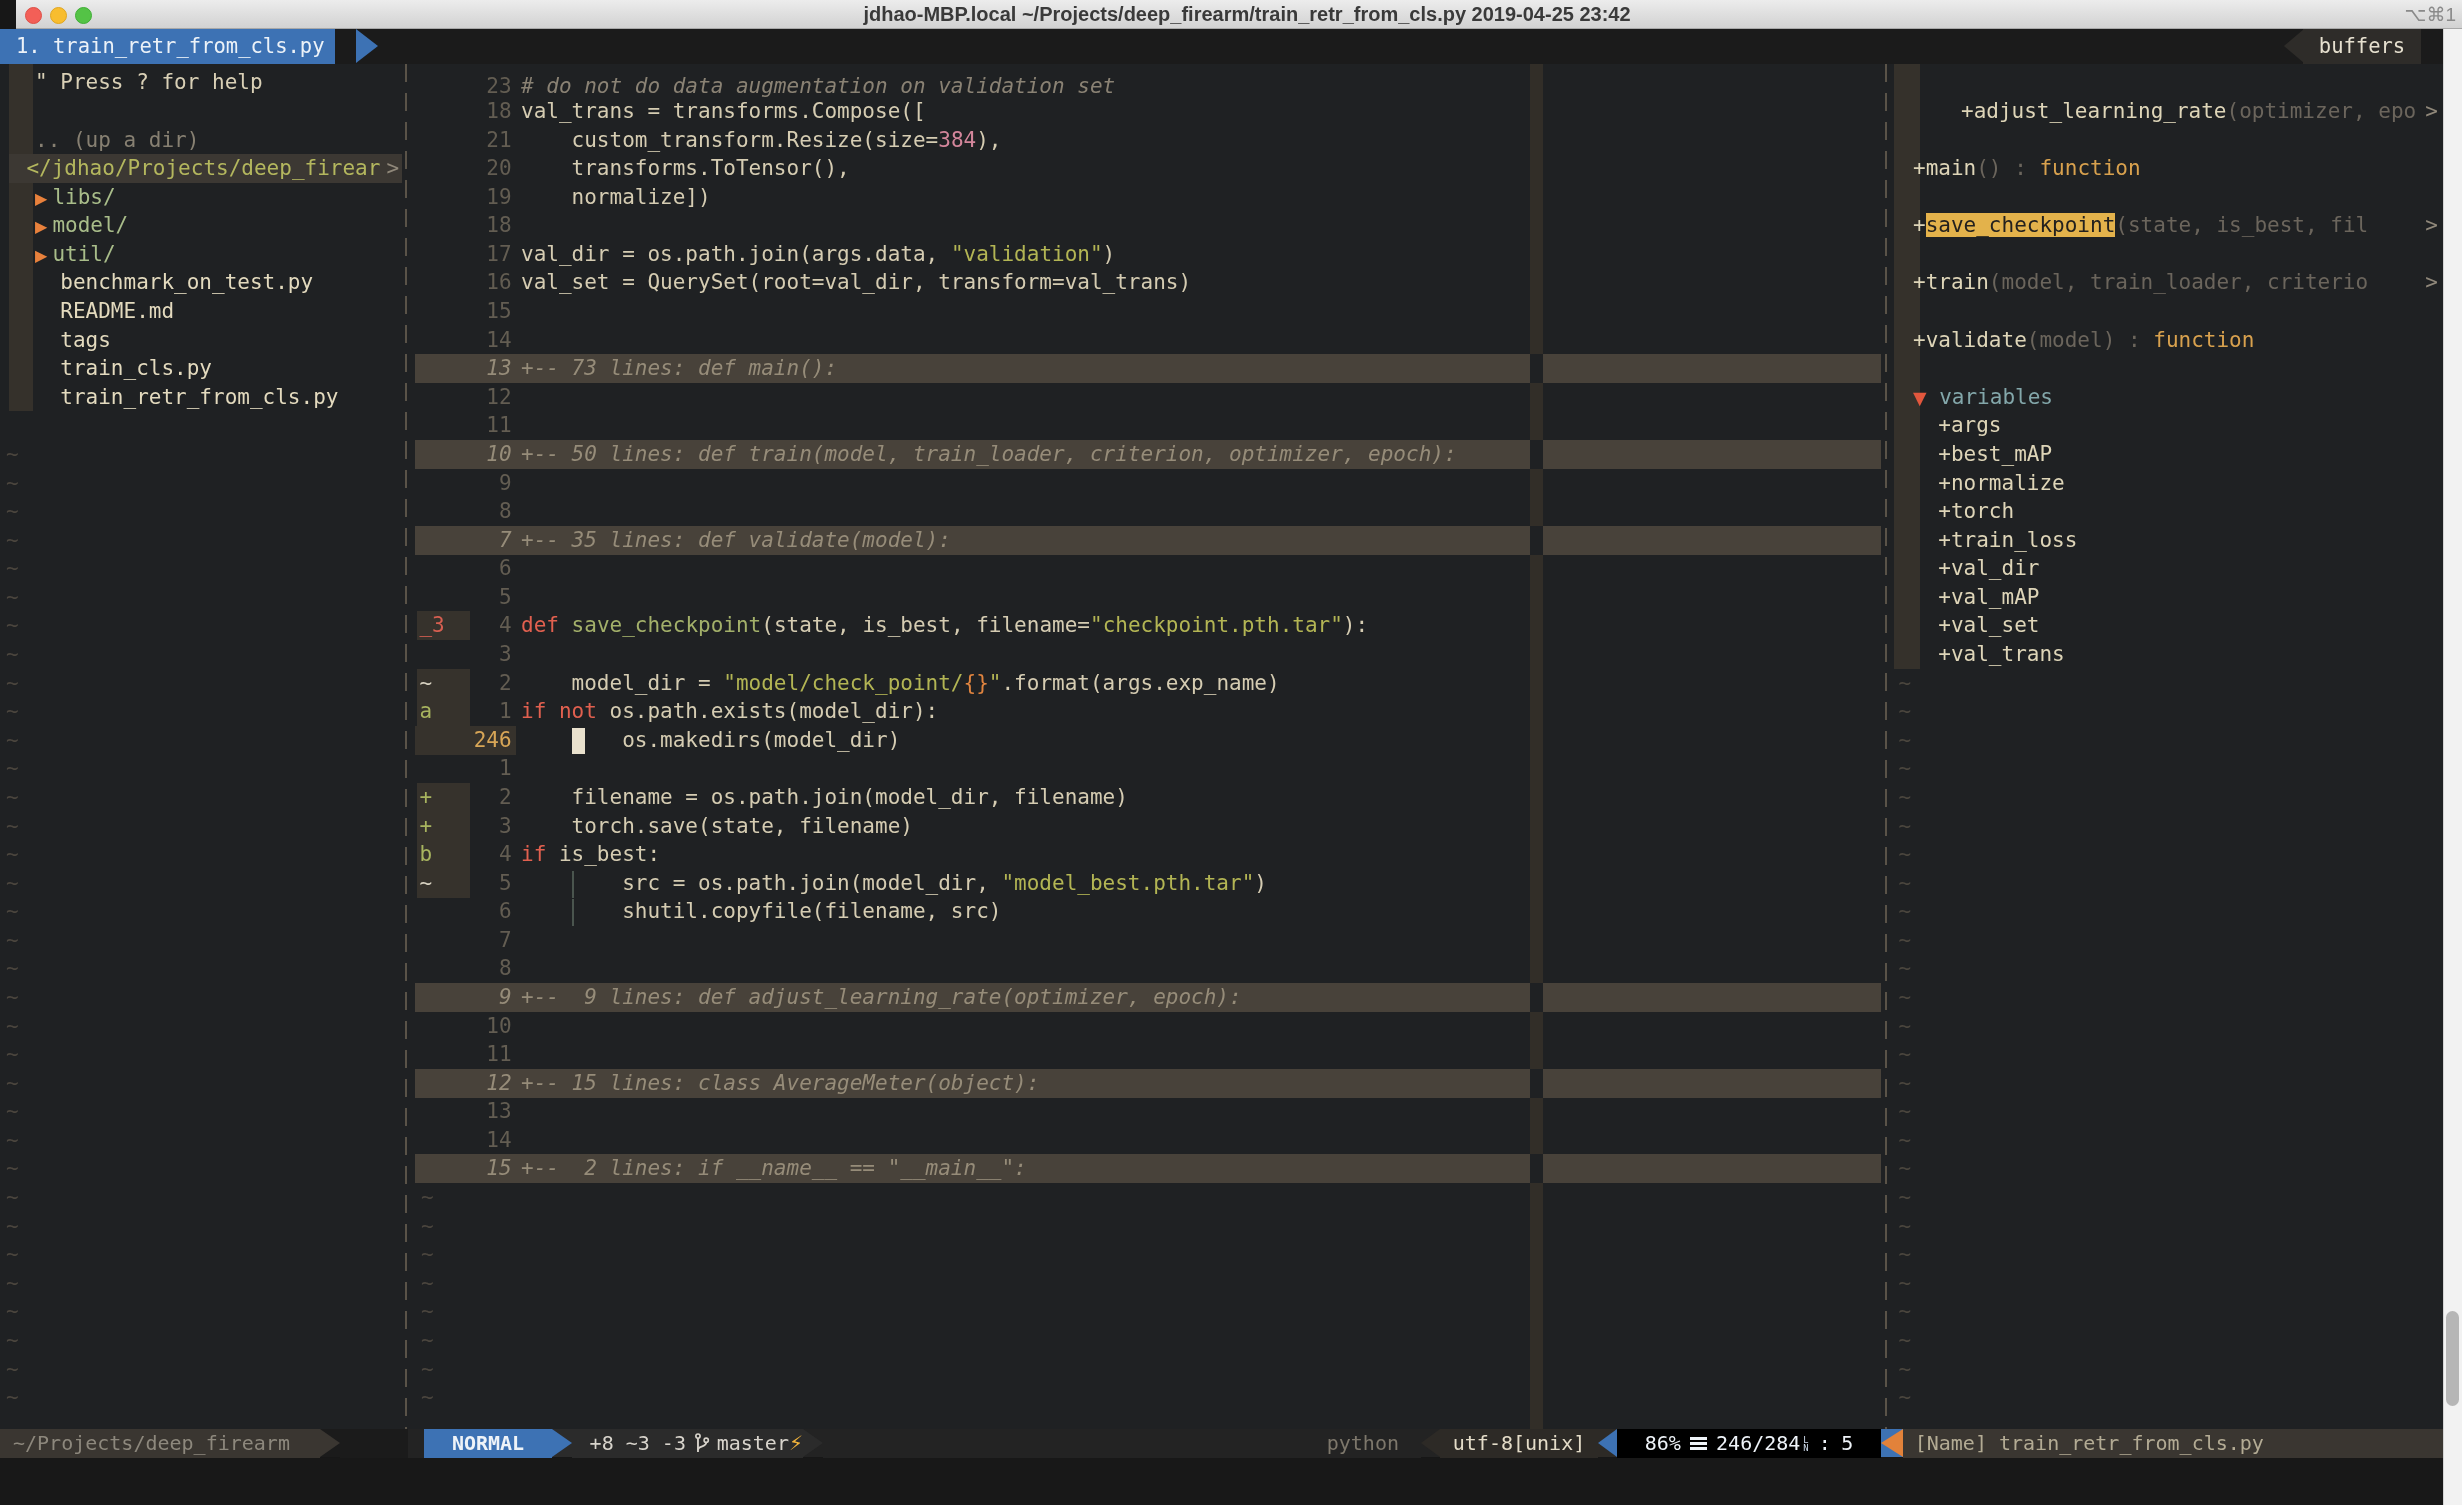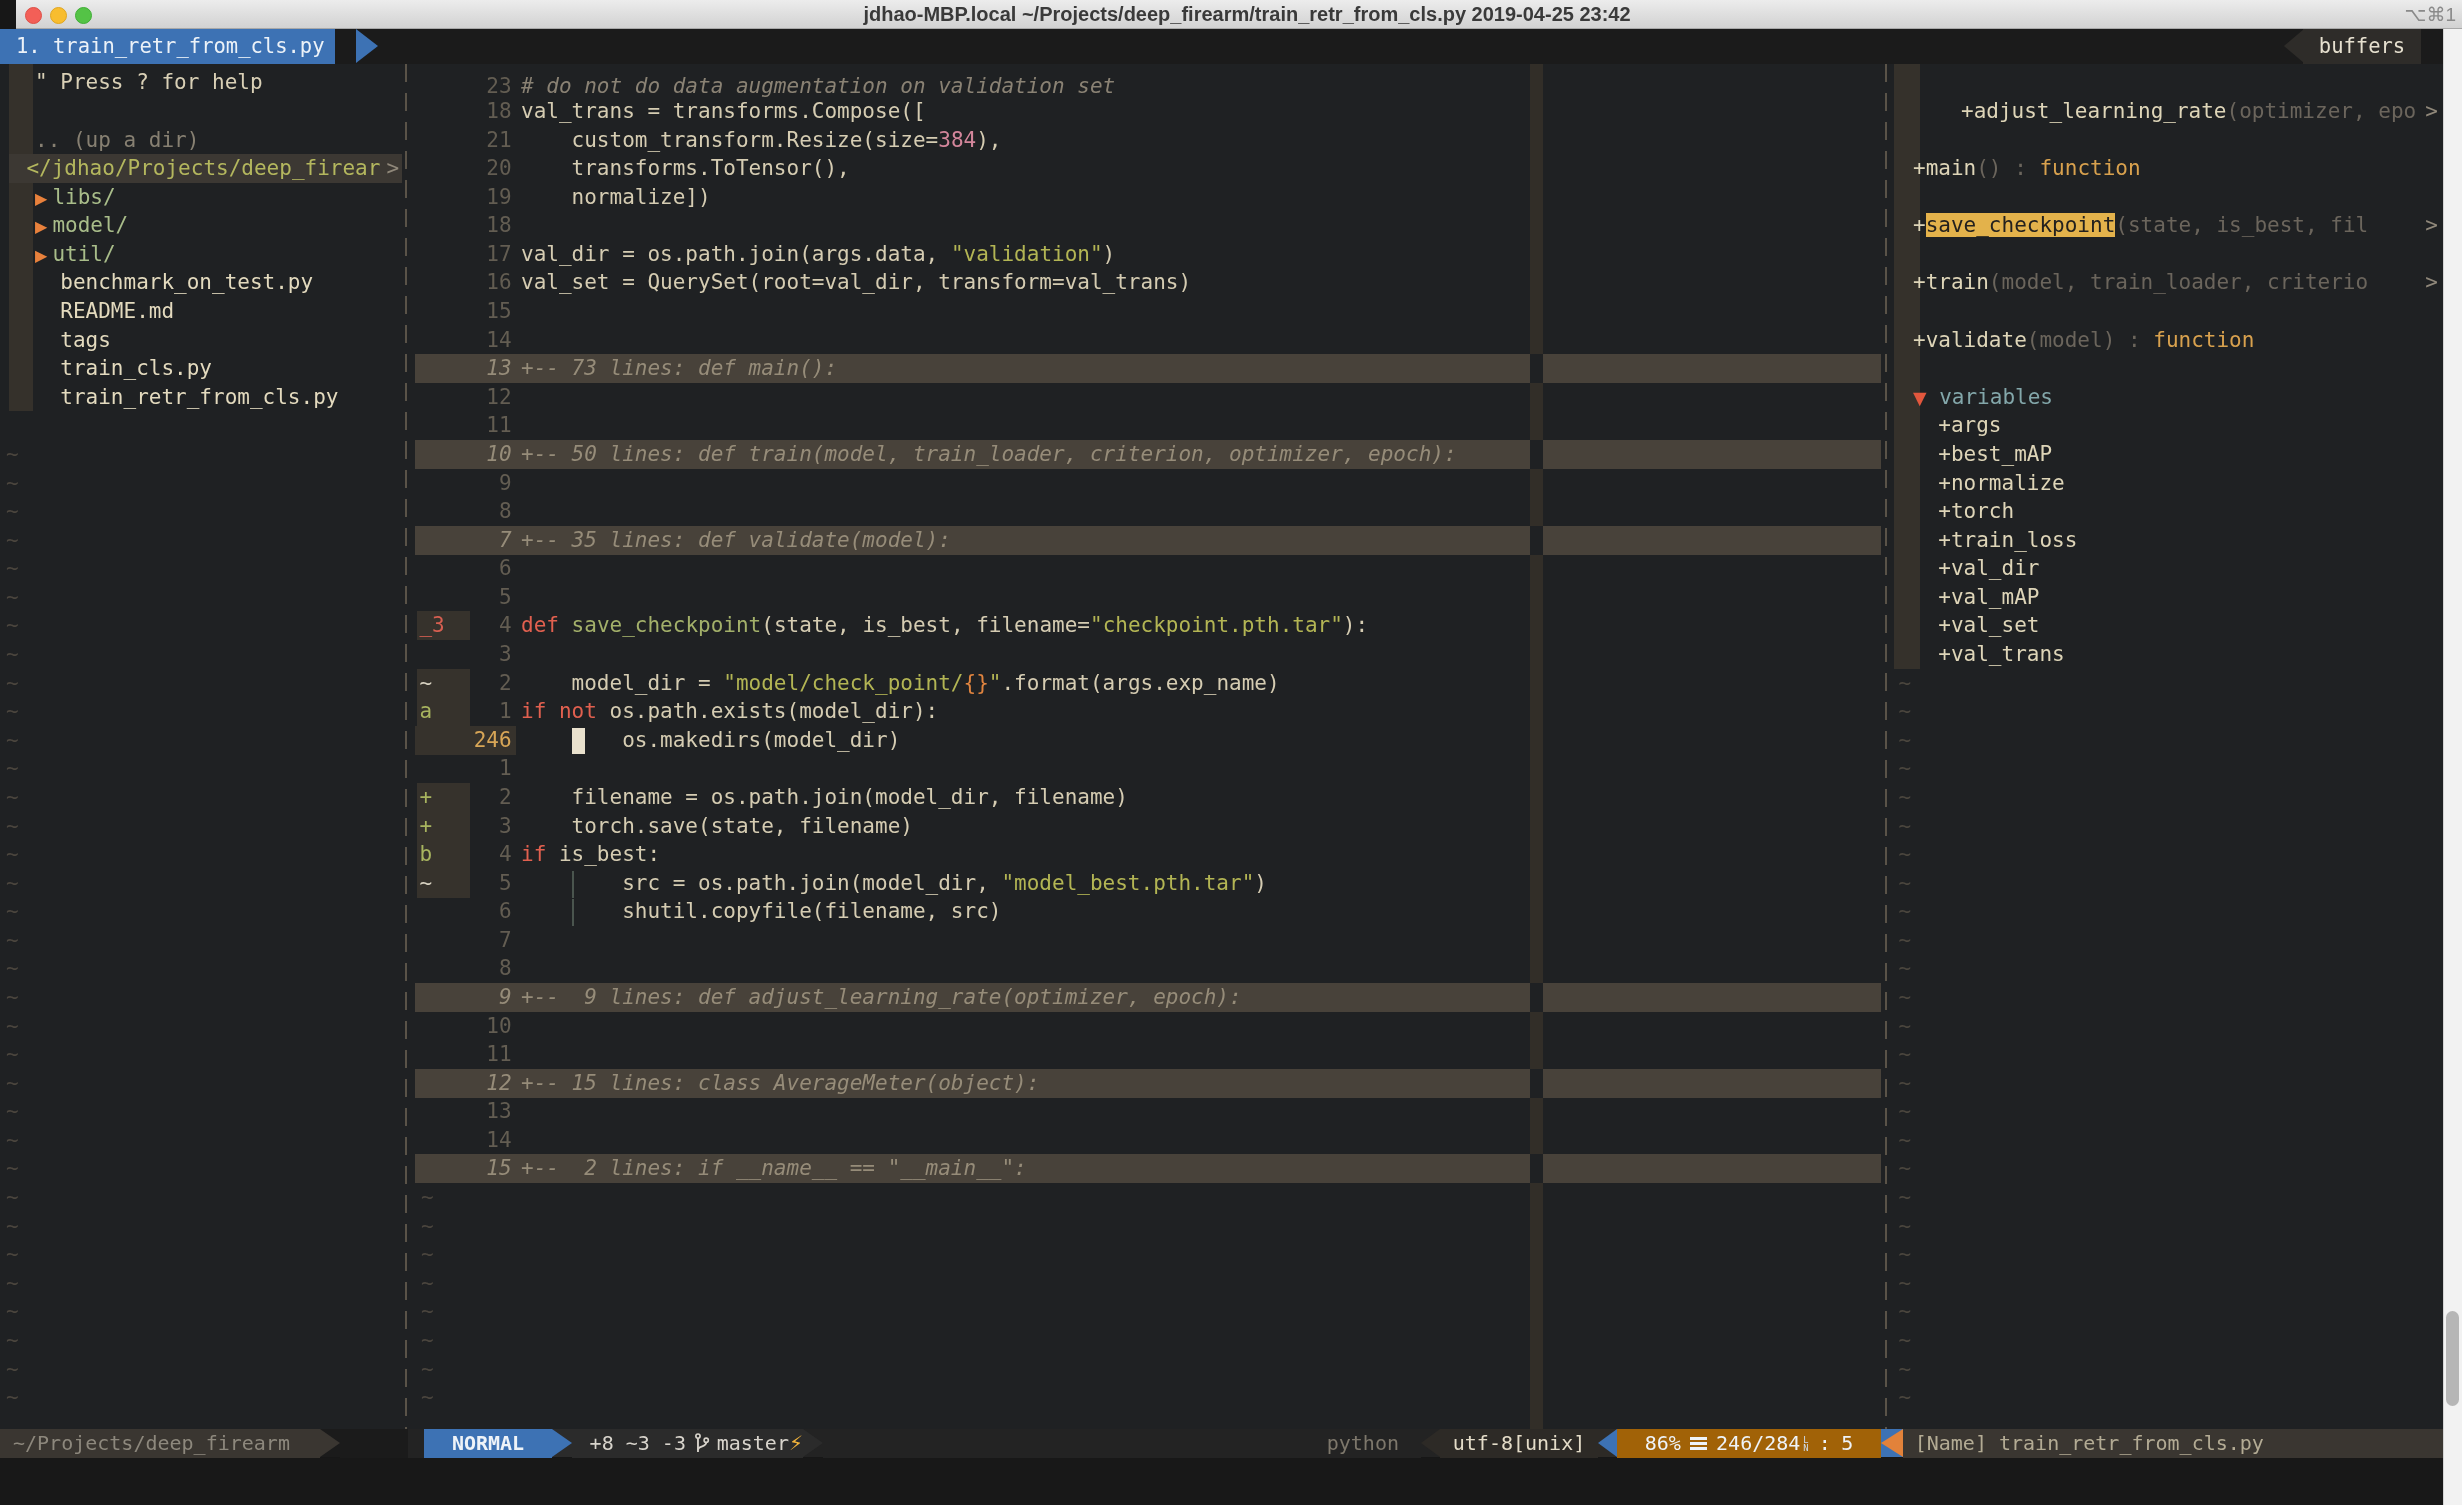--- a/index.html
+++ b/index.html
@@ -105,21 +105,21 @@
   .sl-gap { width:16px; background:#232323; }
   .sl-mode { width:128px; background:#3d72b4; color:#eef3f8; font-weight:bold; text-align:center; }
   .a-mode { border-left:20.5px solid #3d72b4; background:#2b2b2b; }
   .sl-git { width:231px; background:#2b2b2b; color:#d8d4cc; padding-left:17.6px; display:flex; align-items:center; }
   .a-git { border-left:20.5px solid #2b2b2b; background:#232323; }
   .sl-file { flex:1; background:#232323; color:#878072; padding-left:26px; position:relative; }
   .sl-ft { position:absolute; right:22px; top:0; color:#7d776b; }
   .a-utf { border-right:19px solid #2d2a26; background:#232323; }
   .sl-utf { width:158px; background:#2d2a26; color:#e4dcc8; text-align:center; }
   .a-blue { border-right:19px solid #3d72b4; background:#2d2a26; }
-  .sl-pos { width:264px; background:#a16207; color:#eef3f8; display:flex; align-items:center; justify-content:center; }
+  .sl-pos { width:264px; background:#000000; color:#eef3f8; display:flex; align-items:center; justify-content:center; }
   .a-orange { border-right:22px solid #e2823a; background:#3d72b4; }
   .sl-tag { width:540px; background:#3a3631; color:#b3ab94; padding-left:11.7px; }
   .bolt { color:#f2b33b; font-family:"DejaVu Sans", sans-serif; }
   .bars { display:inline-block; width:17.6px; height:13px; margin:0 8.8px;
     background:linear-gradient(#eef3f8 0 2.9px,transparent 2.9px 5.1px,#eef3f8 5.1px 8px,transparent 8px 10.3px,#eef3f8 10.3px 13px); }
   .lnglyph { display:inline-flex; flex-direction:column; font-size:8.8px; line-height:8px; margin-left:2.9px; color:#cfdcec; }
   .cmdline { position:absolute; left:0; top:1458px; width:2443px; height:47px; background:#181818; }
 
   
   .scrollbar { position:absolute; left:2443px; top:29px; width:19px; height:1476px;

